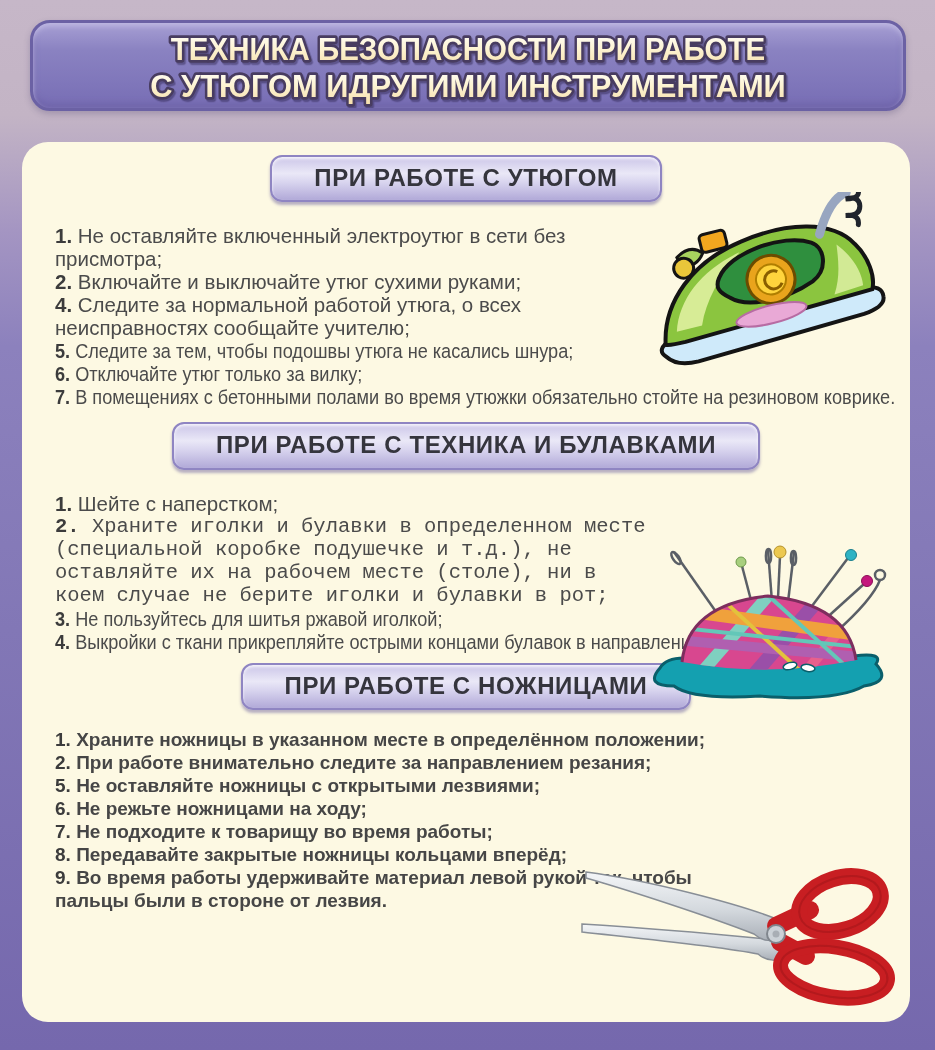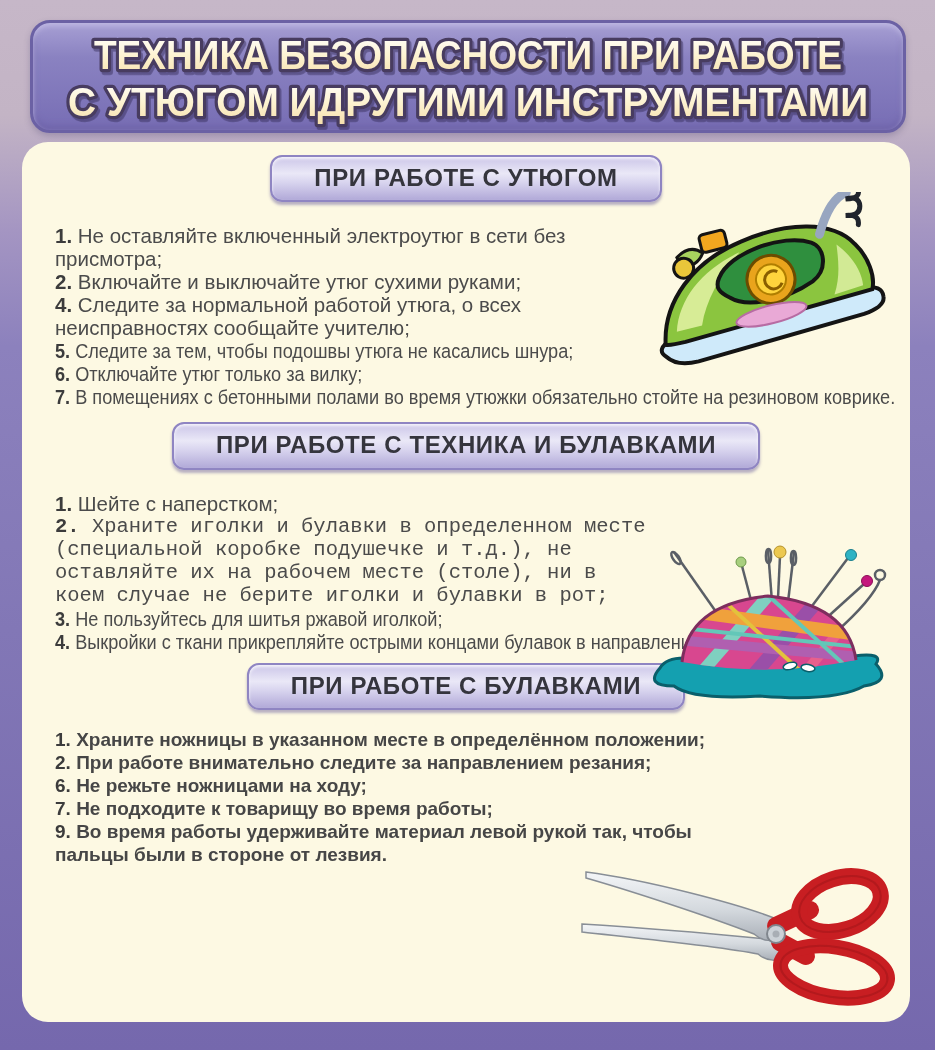--- a/index.html
+++ b/index.html
@@ -9,21 +9,21 @@
     font-family: "Liberation Sans", sans-serif;
     background: linear-gradient(180deg,
       #c6b7c8 0%, #c3b4c5 11%, #a495c2 22%,
       #8c81bd 33%, #8277b6 60%, #7568ad 100%);
     position: relative;
   }
 
   
   .banner {
     position: absolute; left: 30px; top: 20px;
-    width: 876px; height: 113px;
+    width: 876px; height: 91px;
     border: 3px solid #6b61a4; border-radius: 20px;
     background: linear-gradient(180deg, #a79fd4 0%, #8a82c1 32%, #7f76ba 72%, #776db4 100%);
     box-shadow: inset 0 3px 5px #beb8e2, inset 0 -4px 6px #6f64aa, 0 3px 6px rgba(60,50,100,.25);
   }
   .banner svg { display:block; width:100%; height:100%; }
   .banner text {
     font-family: "Liberation Sans", sans-serif;
     font-weight: bold;
     paint-order: stroke;
     stroke: #483c60; stroke-width: 7px;
@@ -111,26 +111,28 @@
       <div class="sec-btn">ПРИ РАБОТЕ С ТЕХНИКА И БУЛАВКАМИ</div>
       <div class="items">
           <p class="item"><b>1.</b> Шейте с наперстком;</p>
           <p class="item w600"><b>2.</b> Храните иголки и булавки в определенном месте (специальной коробке подушечке и т.д.), не оставляйте их на рабочем месте (столе), ни в коем случае не берите иголки и булавки в рот;</p>
           <p class="item narrow"><b>3.</b> Не пользуйтесь для шитья ржавой иголкой;</p>
           <p class="item narrow"><b>4.</b> Выкройки с ткани прикрепляйте острыми концами булавок в направлении от себя;</p>
         </div>
     </div>
 
     <div class="section sec3">
-      <div class="sec-btn">ПРИ РАБОТЕ С БУЛАВКАМИ</div>
+      <div class="sec-btn">ПРИ РАБОТЕ С НОЖНИЦАМИ</div>
       <div class="items">
           <p class="item strong"><b>1.</b> Храните ножницы в указанном месте в определённом положении;</p>
           <p class="item strong"><b>2.</b> При работе внимательно следите за направлением резания;</p>
+          <p class="item strong"><b>5.</b> Не оставляйте ножницы с открытыми лезвиями;</p>
           <p class="item strong"><b>6.</b> Не режьте ножницами на ходу;</p>
           <p class="item strong"><b>7.</b> Не подходите к товарищу во время работы;</p>
+          <p class="item strong"><b>8.</b> Передавайте закрытые ножницы кольцами вперёд;</p>
           <p class="item strong w640"><b>9.</b> Во время работы удерживайте материал левой рукой так, чтобы пальцы были в стороне от лезвия.</p>
         </div>
     </div>
 
     <div class="ill ill-iron">
       <svg viewBox="0 0 268 200">
         <g transform="rotate(-14 134 100)">
           <path d="M18 138 Q8 128 28 122 L225 118 Q245 120 243 132 Q242 142 220 144 L48 150 Q26 150 18 138 Z" fill="#cfeafa" stroke="#141414" stroke-width="4"></path>
           <path d="M20 126 C28 84 66 52 118 44 C168 36 212 46 228 74 C238 90 240 110 234 122 L40 128 C28 128 22 127 20 126 Z" fill="#8bc53f" stroke="#141414" stroke-width="4"></path>
           <path d="M34 116 C44 84 74 62 114 54 C90 72 70 92 60 116 Z" fill="#dff0a0" opacity=".9"></path>

